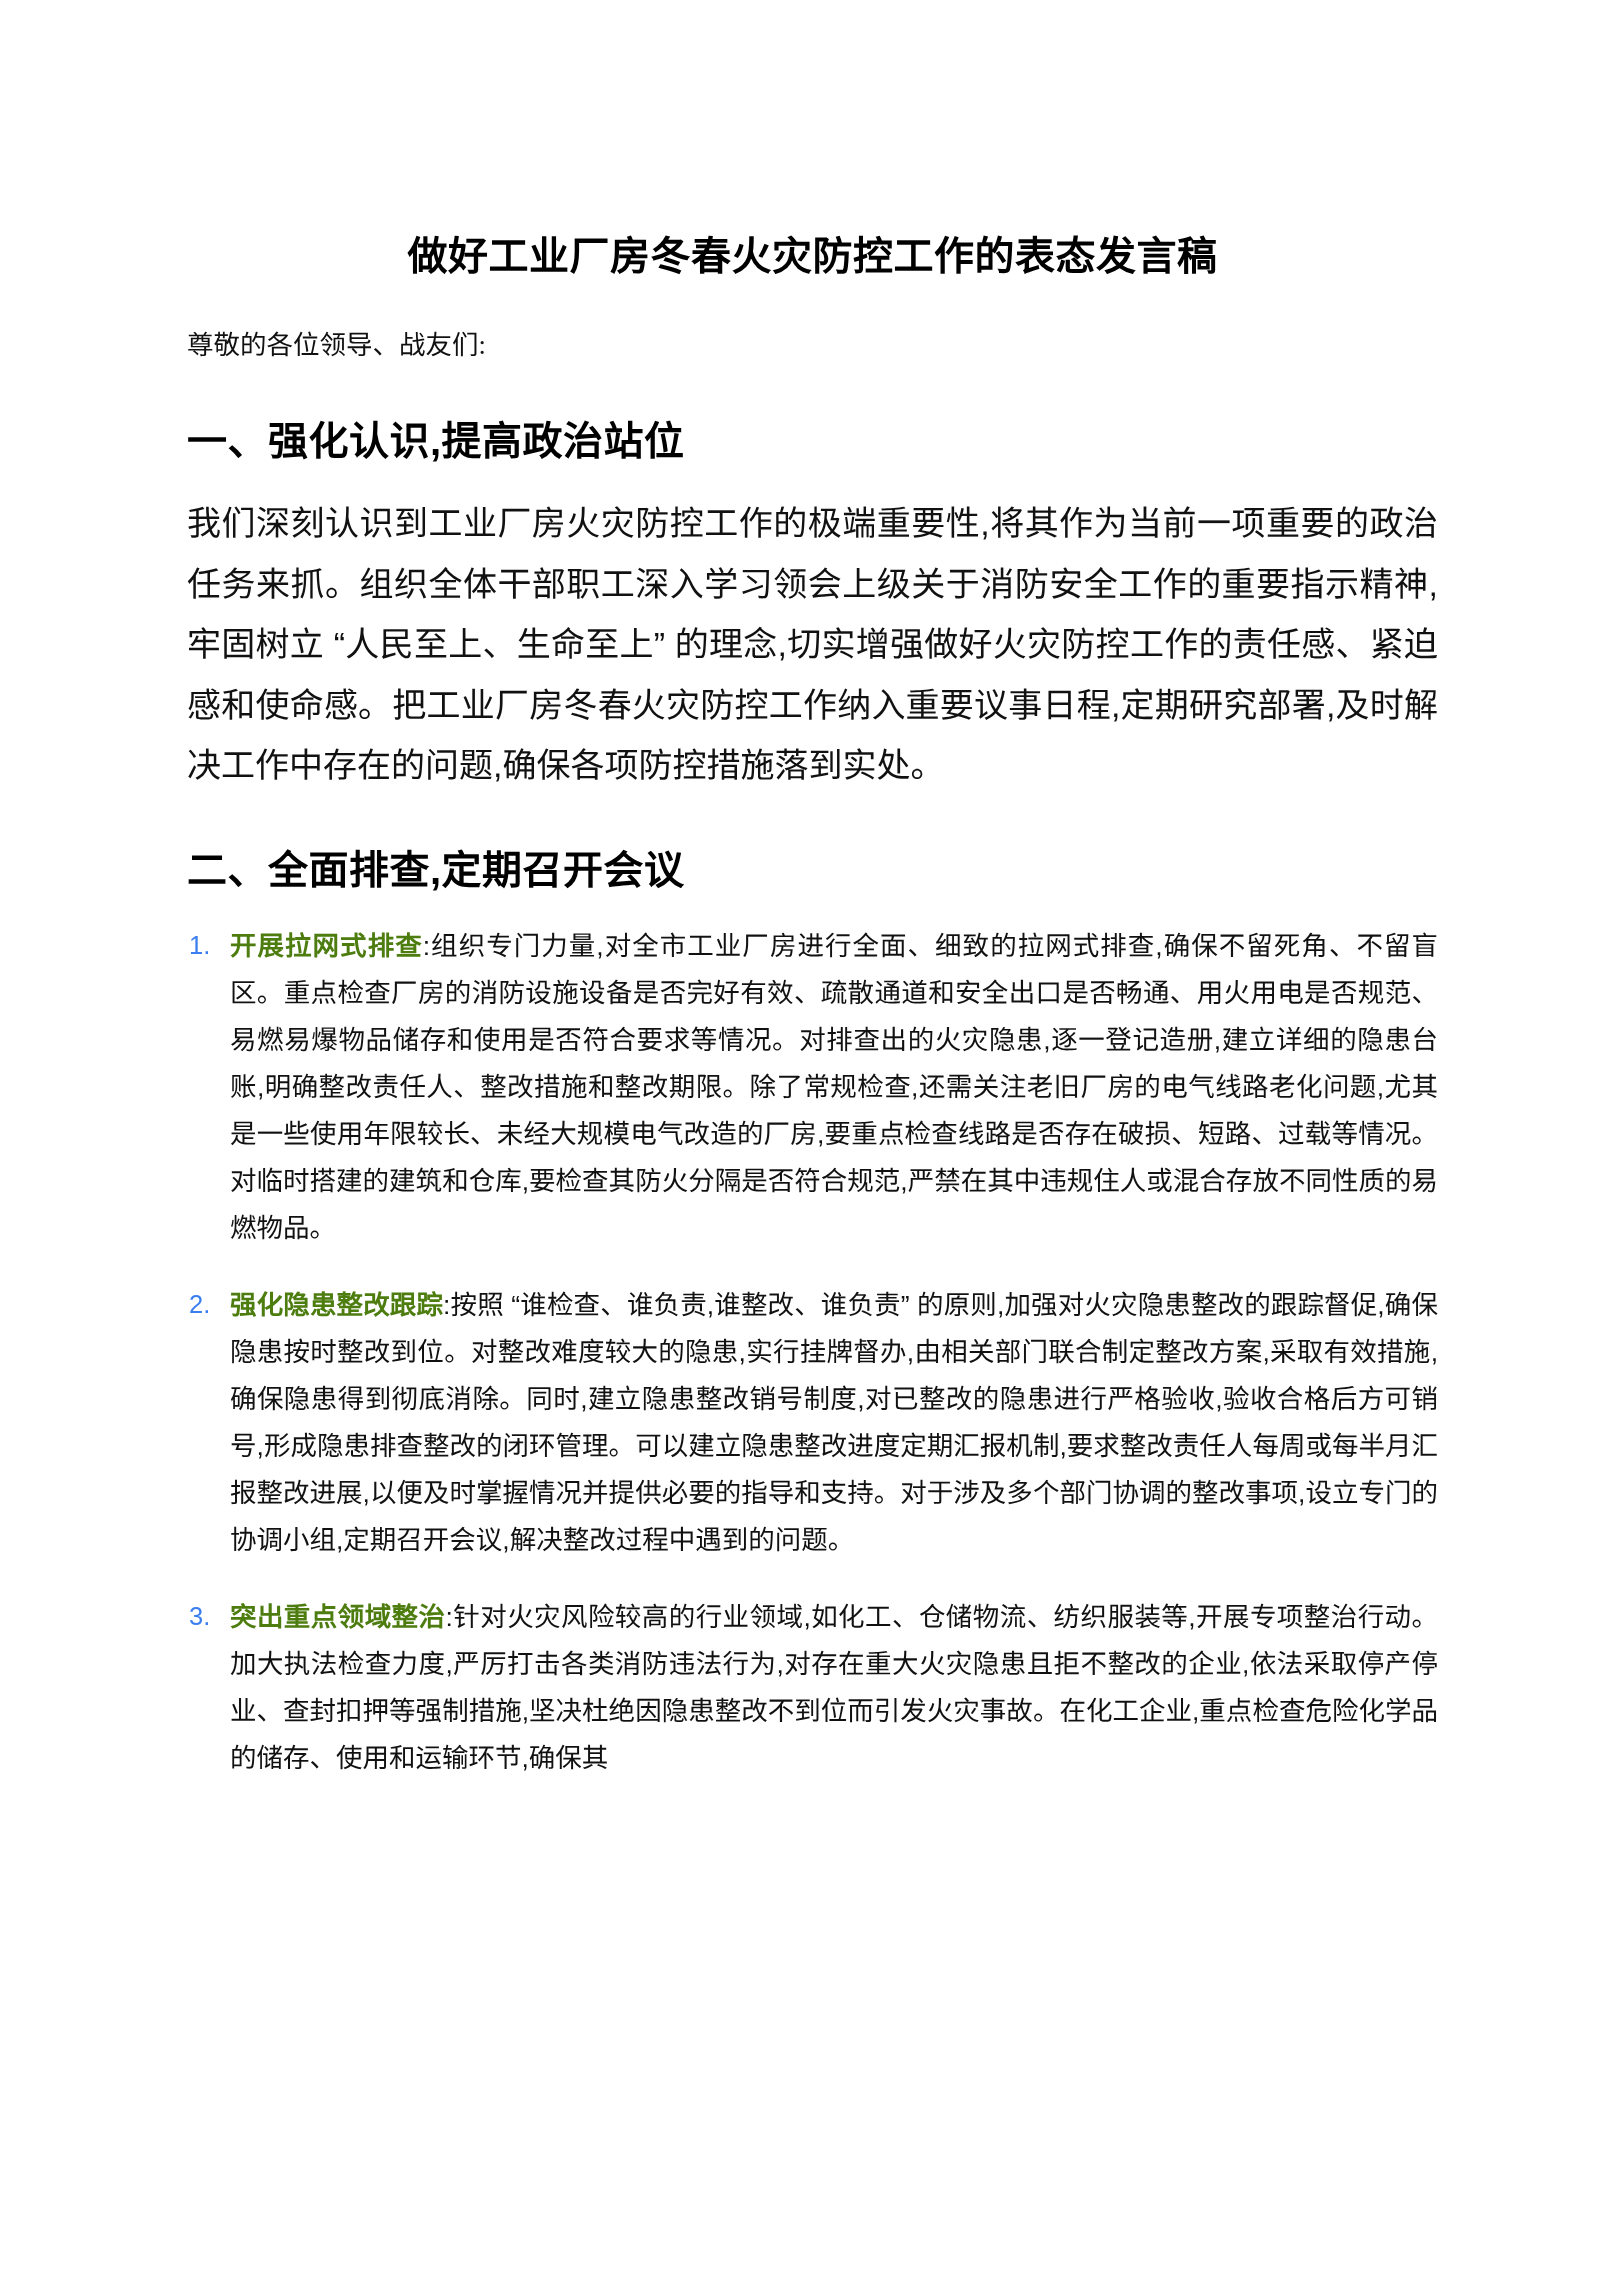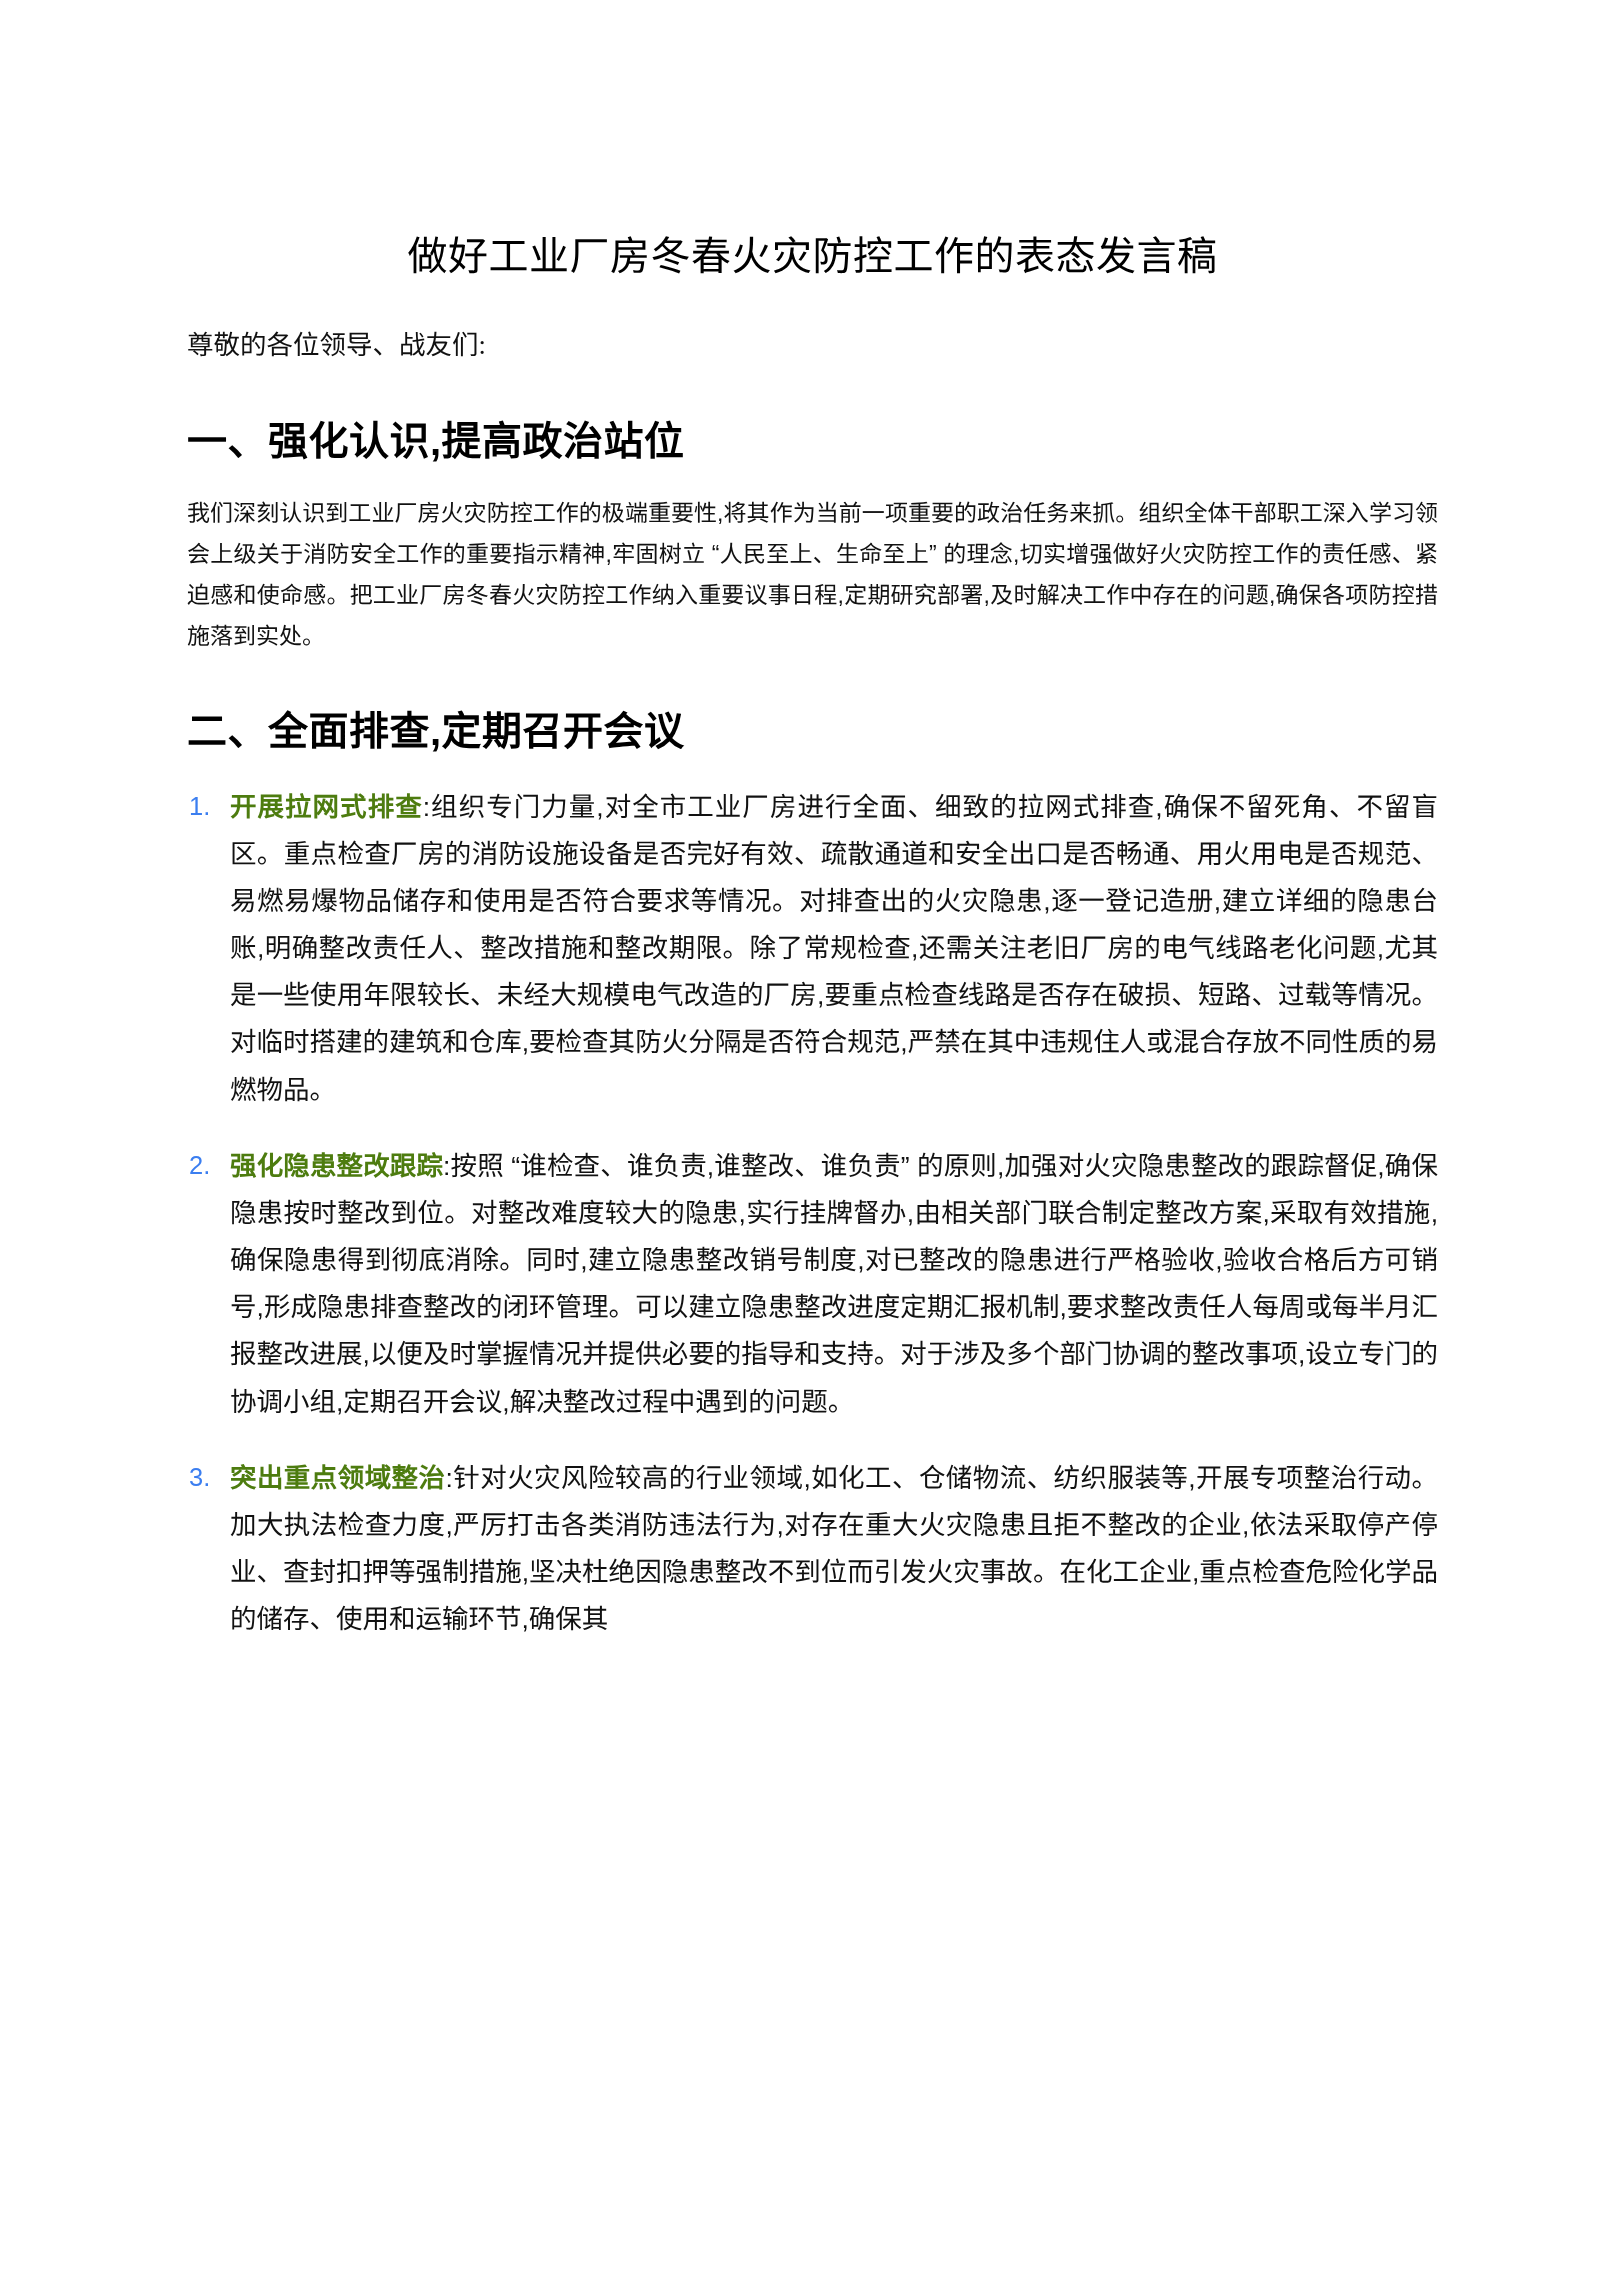--- a/index.html
+++ b/index.html
@@ -18,21 +18,21 @@
     min-height: 2293px;
     margin: 0 auto;
     background: #ffffff;
     box-sizing: border-box;
     padding: 231px 182px 59px 187px;
     position: relative;
     overflow: hidden;
   }
   .doc-title {
     font-size: 40px;
-    font-weight: normal;
+    font-weight: bold;
     text-align: center;
     letter-spacing: 0.5px;
     margin: 0 0 43px 0;
     line-height: 1.25;
     color: #000000;
   }
   .salutation {
     font-size: 26.5px;
     line-height: 1.62;
     margin: 0 0 29px 0;
@@ -49,21 +49,21 @@
   }
   .section-heading {
     font-size: 40px;
     font-weight: bold;
     margin: 47px 0 25.5px 0;
     line-height: 1.35;
     letter-spacing: 0.5px;
     color: #000000;
   }
   .section-body {
-    font-size: 23px;
+    font-size: 34px;
     line-height: 1.78;
     margin: 0 0 9.8px 0;
     text-align: justify;
     text-justify: inter-ideograph;
     color: #111111;
   }
   ol.numbered {
     list-style: none;
     margin: 0;
     padding: 0;

